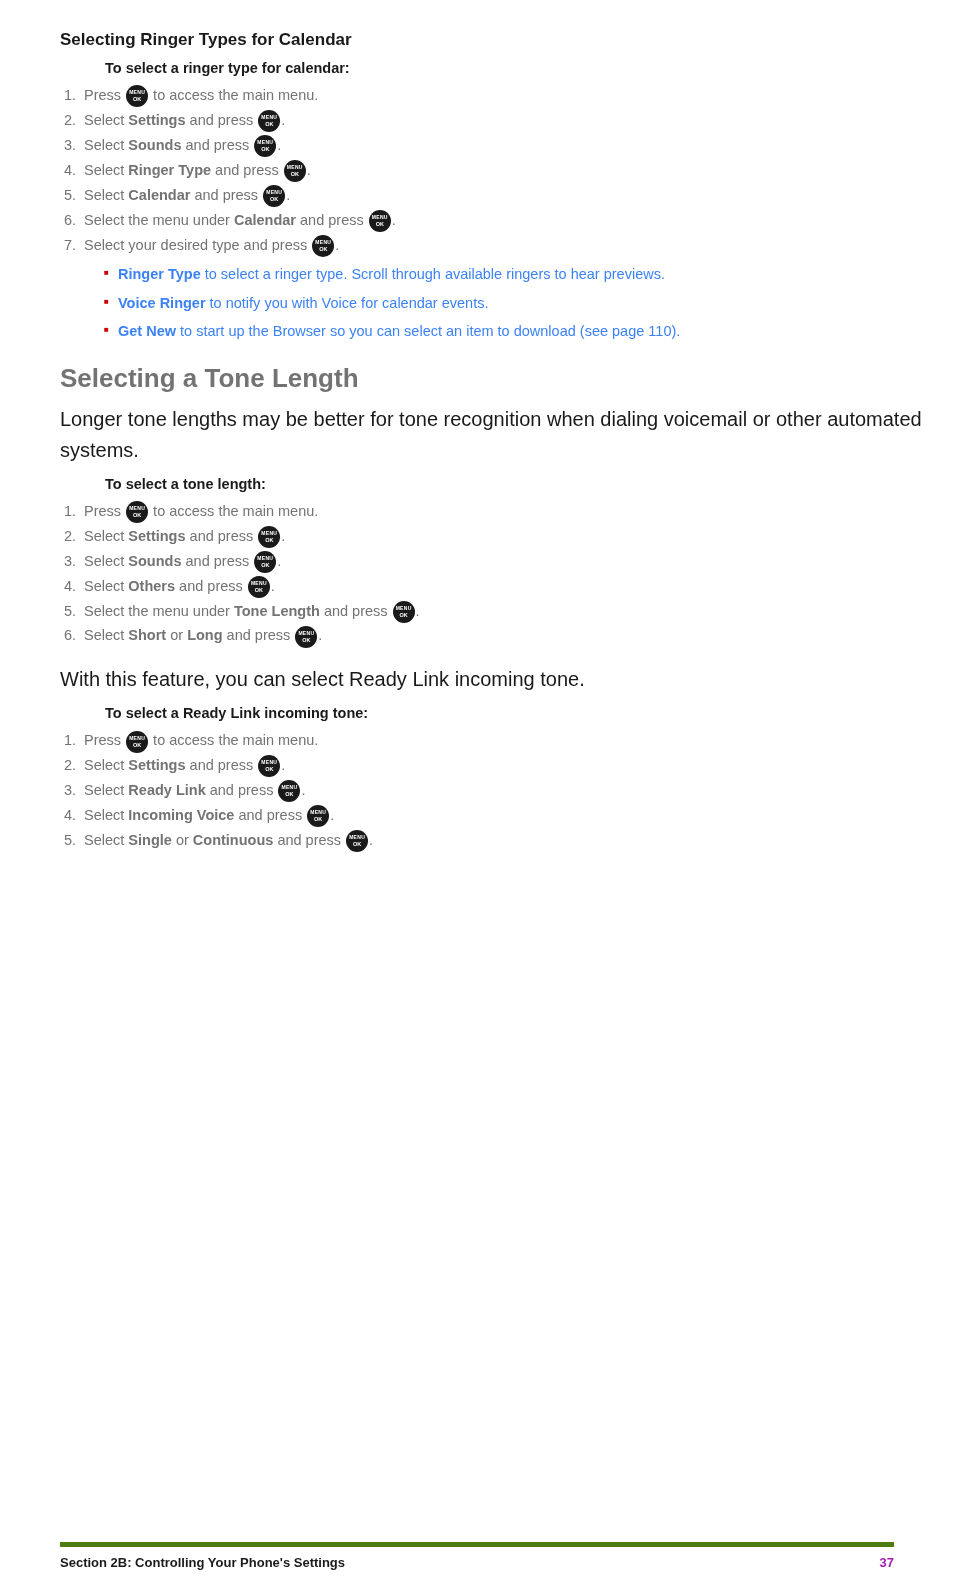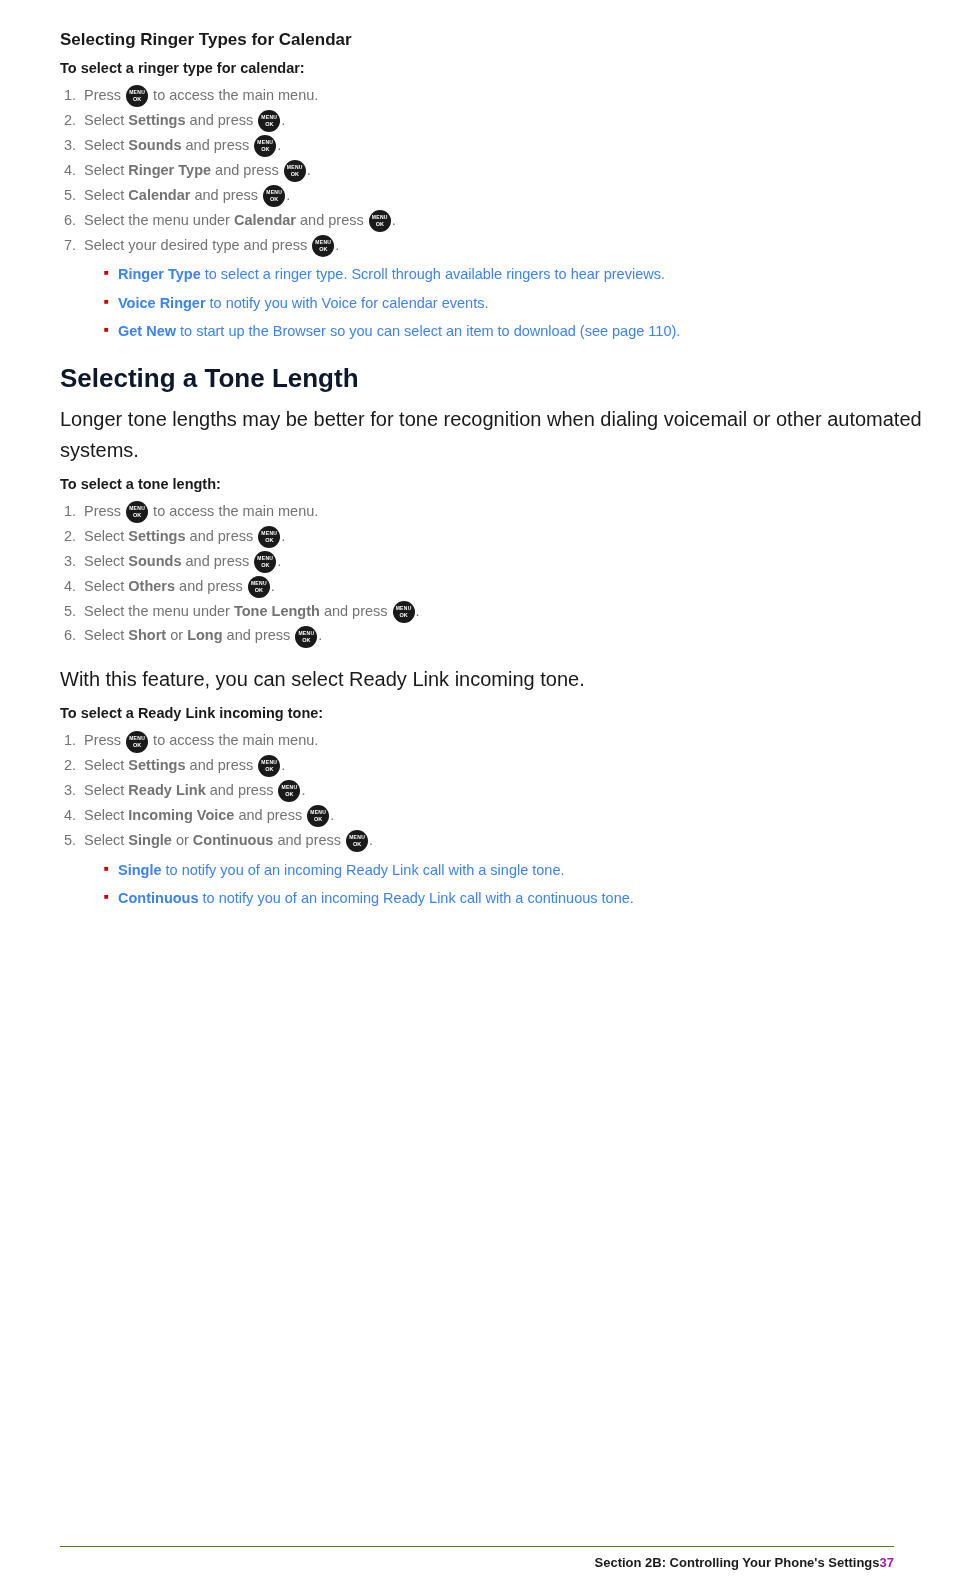--- a/index.html
+++ b/index.html
@@ -21,30 +21,31 @@
     }
     .section-heading {
       font-size: 17px;
       font-weight: 900;
       color: #1a1a1a;
       margin-bottom: 10px;
     }
     .red-heading {
       font-size: 26px;
       font-weight: 900;
-      color: #0f172a;
+      color: #737373;
       margin-bottom: 10px;
       margin-top: 20px;
     }
     .bold-subheading {
       font-weight: 700;
       font-size: 14.5px;
       color: #1a1a1a;
       margin-bottom: 8px;
       margin-top: 4px;
+      margin-left: 45px;
     }
     .body-text {
       font-size: 20px;
       color: #1a1a1a;
       line-height: 1.55;
       margin-bottom: 10px;
     }
     ol {
       margin-left: 20px;
       margin-bottom: 6px;
@@ -113,23 +114,23 @@
     }
     b {
       font-weight: 700;
     }
     .page-footer {
       position: absolute;
       bottom: 20px;
       left: 60px;
       right: 60px;
       display: flex;
-      justify-content: flex-end;
+      justify-content: space-between;
       align-items: center;
-      border-top: 1px solid #4d7c0f;
+      border-top: 5px solid #4d7c0f;
       padding-top: 8px;
     }
     .footer-left {
       font-size: 13px;
       font-weight: 700;
       color: #1a1a1a;
     }
     .footer-right {
       font-size: 13px;
       font-weight: 700;
@@ -180,24 +181,20 @@
   <div class="section-gap">
     <p class="body-text">With this feature, you can select Ready Link incoming tone.</p>
     <div class="bold-subheading">To select a Ready Link incoming tone:</div>
     <ol>
       <li>Press <span class="menu-icon"></span> to access the main menu.</li>
       <li>Select <b>Settings</b> and press <span class="menu-icon"></span>.</li>
       <li>Select <b>Ready Link</b> and press <span class="menu-icon"></span>.</li>
       <li>Select <b>Incoming Voice</b> and press <span class="menu-icon"></span>.</li>
       <li>Select <b>Single</b> or <b>Continuous</b> and press <span class="menu-icon"></span>.</li>
     </ol>
-    <ul class="bullet-list">
-      <li><b>Single</b> to notify you of an incoming Ready Link call with a single tone.</li>
-      <li><b>Continuous</b> to notify you of an incoming Ready Link call with a continuous tone.</li>
-    </ul>
   </div>
 
 </div>
 
 <div class="page-footer">
   <span class="footer-left">Section 2B: Controlling Your Phone's Settings</span>
   <span class="footer-right">37</span>
 </div>
 
 </body></html>

